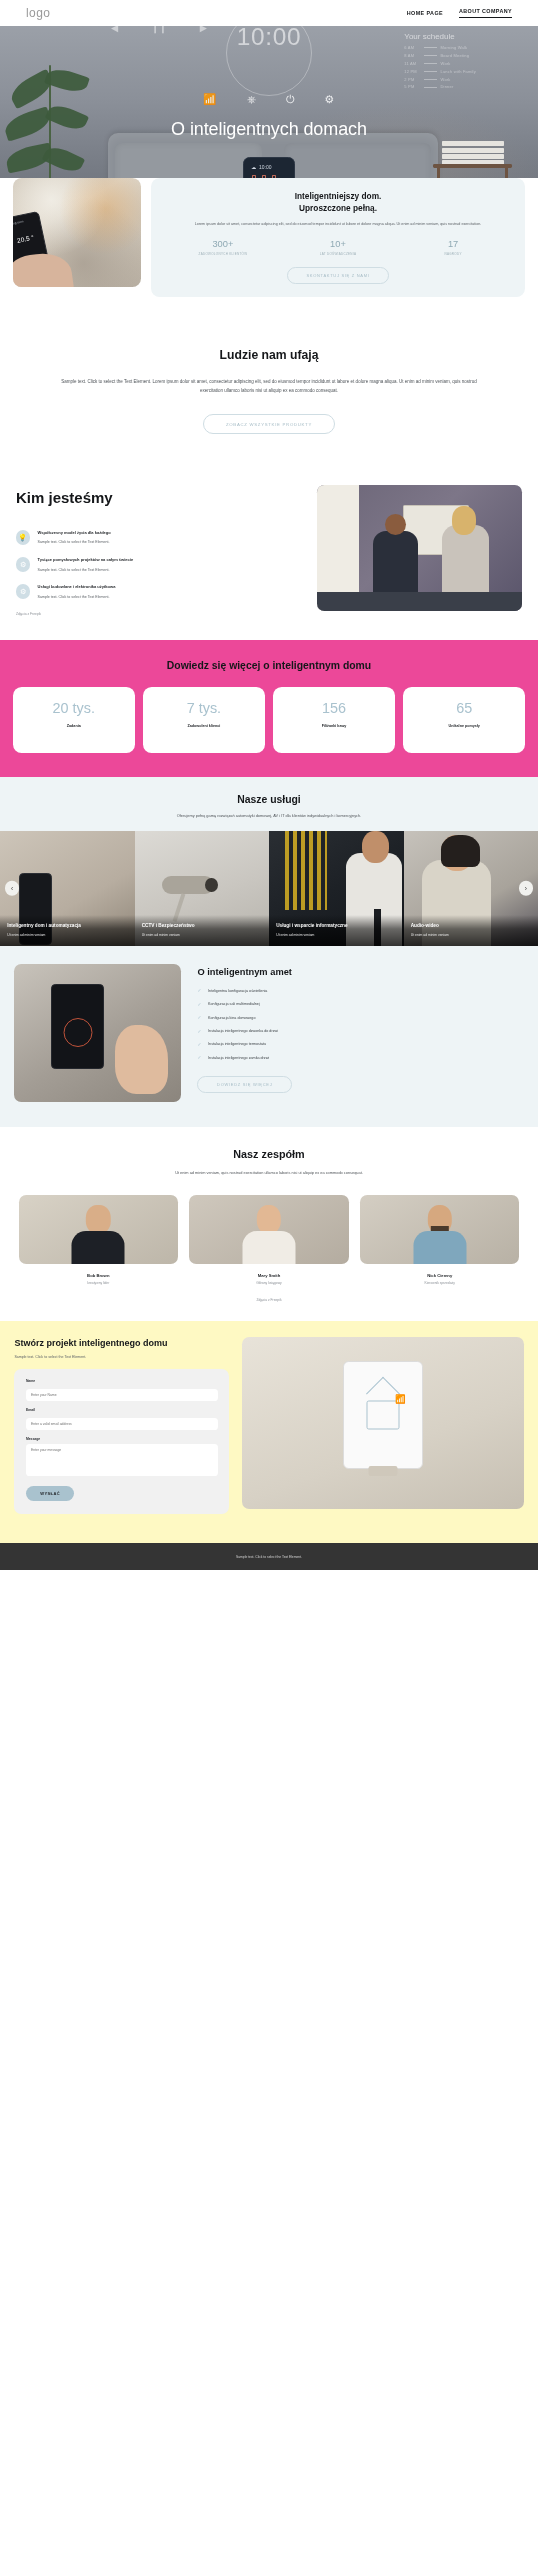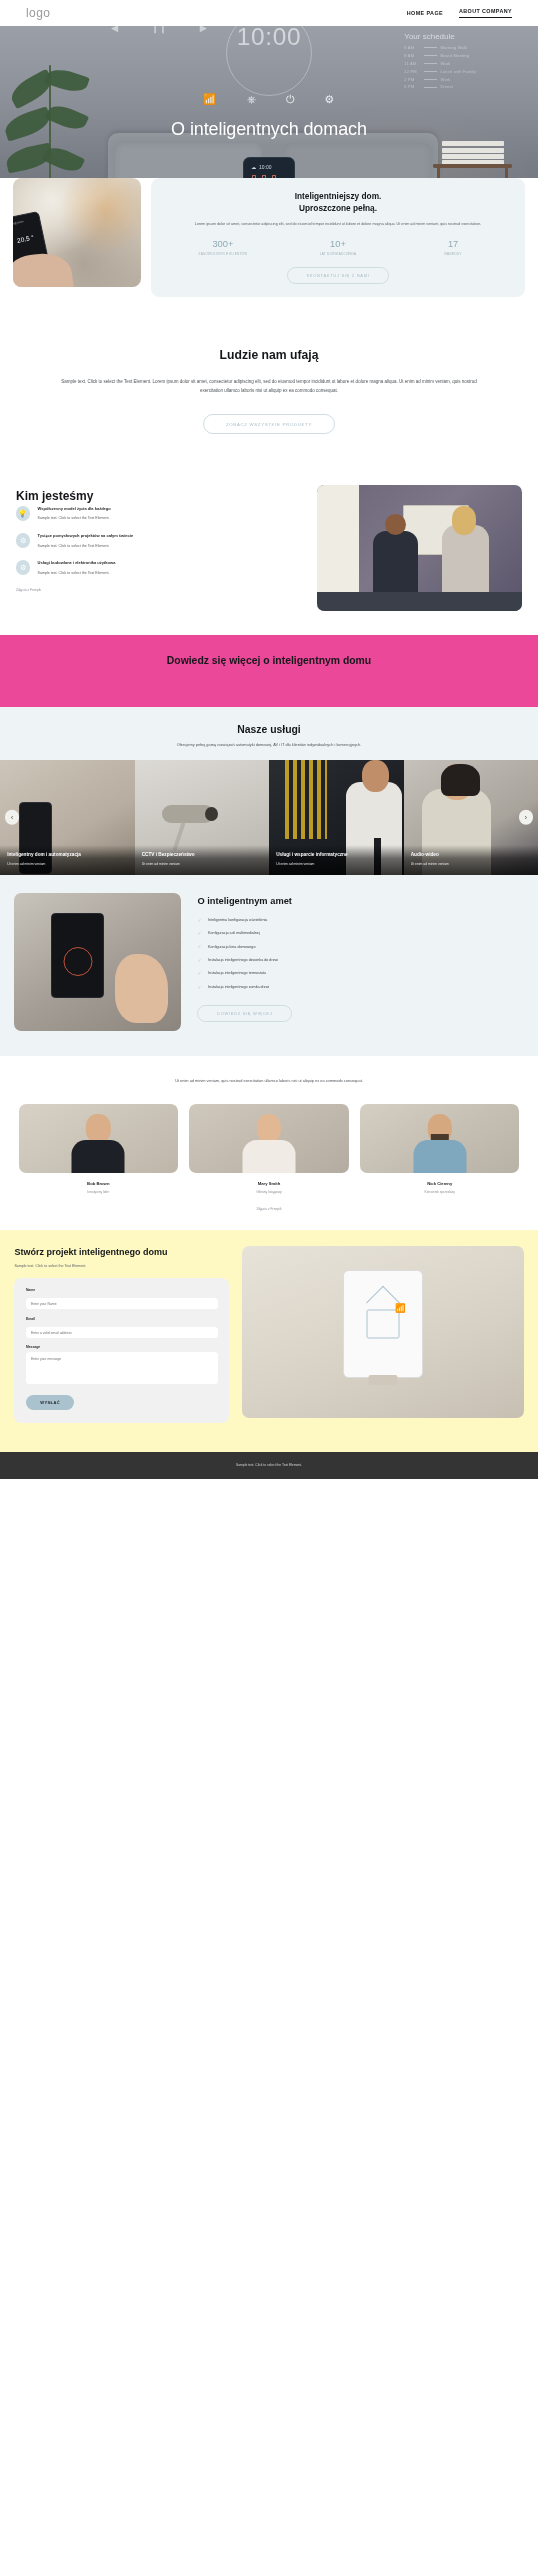--- a/index.html
+++ b/index.html
@@ -108,21 +108,21 @@
 
   
   .trust{padding:24.4px 29px 32px;text-align:center;background:#fff;}
   .trust h2{font-size:12.2px;font-weight:700;margin-bottom:14.4px;color:#15171a;}
   .trust p{font-size:4.5px;line-height:2.1;color:#4f5459;max-width:431px;margin:0 auto 18.7px;}
   .btn-outline.lg{padding:6.5px 21.5px;font-size:4.3px;}
 
   
   .who{display:flex;gap:18.7px;padding:18.7px 16px 24.4px;background:#fff;align-items:flex-start;}
   .who-left{flex:1;padding-top:4.3px;}
-  .who-left h2{font-size:12px;font-weight:700;margin-bottom:3px;color:#15171a;}
+  .who-left h2{font-size:15px;font-weight:700;margin-bottom:24px;color:#15171a;}
   .feat{display:flex;gap:7.2px;margin-bottom:11.5px;}
   .feat-ico{
     flex:0 0 14.4px;height:14.4px;border-radius:50%;background:#cfdee5;display:flex;
     align-items:center;justify-content:center;color:#fff;font-size:7.2px;
   }
   .feat-body h3{font-size:4px;font-weight:700;color:#1f2226;margin-bottom:4.3px;line-height:1.5;}
   .feat-body p{font-size:3.6px;color:#5d6267;line-height:1.5;}
   .credit{font-size:3.3px;color:#8d9298;margin-top:10px;}
   .who-right{flex:0 0 205px;}
   .who-photo{
@@ -439,20 +439,38 @@
         <div class="board"></div>
         <div class="man"></div>
         <div class="woman"></div>
         <div class="desk"></div>
       </div>
     </div>
   </div>
 
   <div class="counters">
     <h2>Dowiedz się więcej o inteligentnym domu</h2>
+    <div class="counter-grid">
+      <div class="counter">
+        <div class="num">20 tys.</div>
+        <div class="lbl">Zadania</div>
+      </div>
+      <div class="counter">
+        <div class="num">7 tys.</div>
+        <div class="lbl">Zadowoleni klienci</div>
+      </div>
+      <div class="counter">
+        <div class="num">156</div>
+        <div class="lbl">Filiżanki kawy</div>
+      </div>
+      <div class="counter">
+        <div class="num">65</div>
+        <div class="lbl">Unikalne pomysły</div>
+      </div>
+    </div>
   </div>
 
   <div class="services">
     <h2>Nasze usługi</h2>
     <p>Oferujemy pełną gamę rozwiązań automatyki domowej, AV i IT dla klientów indywidualnych i komercyjnych.</p>
   </div>
   <div class="slider">
     <div class="arrow left">‹</div>
     <div class="slide s1">
       <div class="img">
@@ -528,20 +546,21 @@
       </div>
       <div class="check-item">
         <span class="check-ico">✓</span>
         <span class="txt">Instalacja inteligentnego zamka drzwi</span>
       </div>
       <a class="btn-outline">DOWIEDZ SIĘ WIĘCEJ</a>
     </div>
   </div>
 
   <div class="team">
+    <h2>Nasz zespółm</h2>
     <p>Ut enim ad minim veniam, quis nostrud exercitation ullamco laboris nisi ut aliquip ex ea commodo consequat.</p>
     <div class="team-grid">
       <div class="member m1">
         <div class="photo">
             <div class="head"></div>
             <div class="body"></div>
           </div>
         <div class="name">Bob Brown</div>
         <div class="role">kreatywny lider</div>
       </div>

